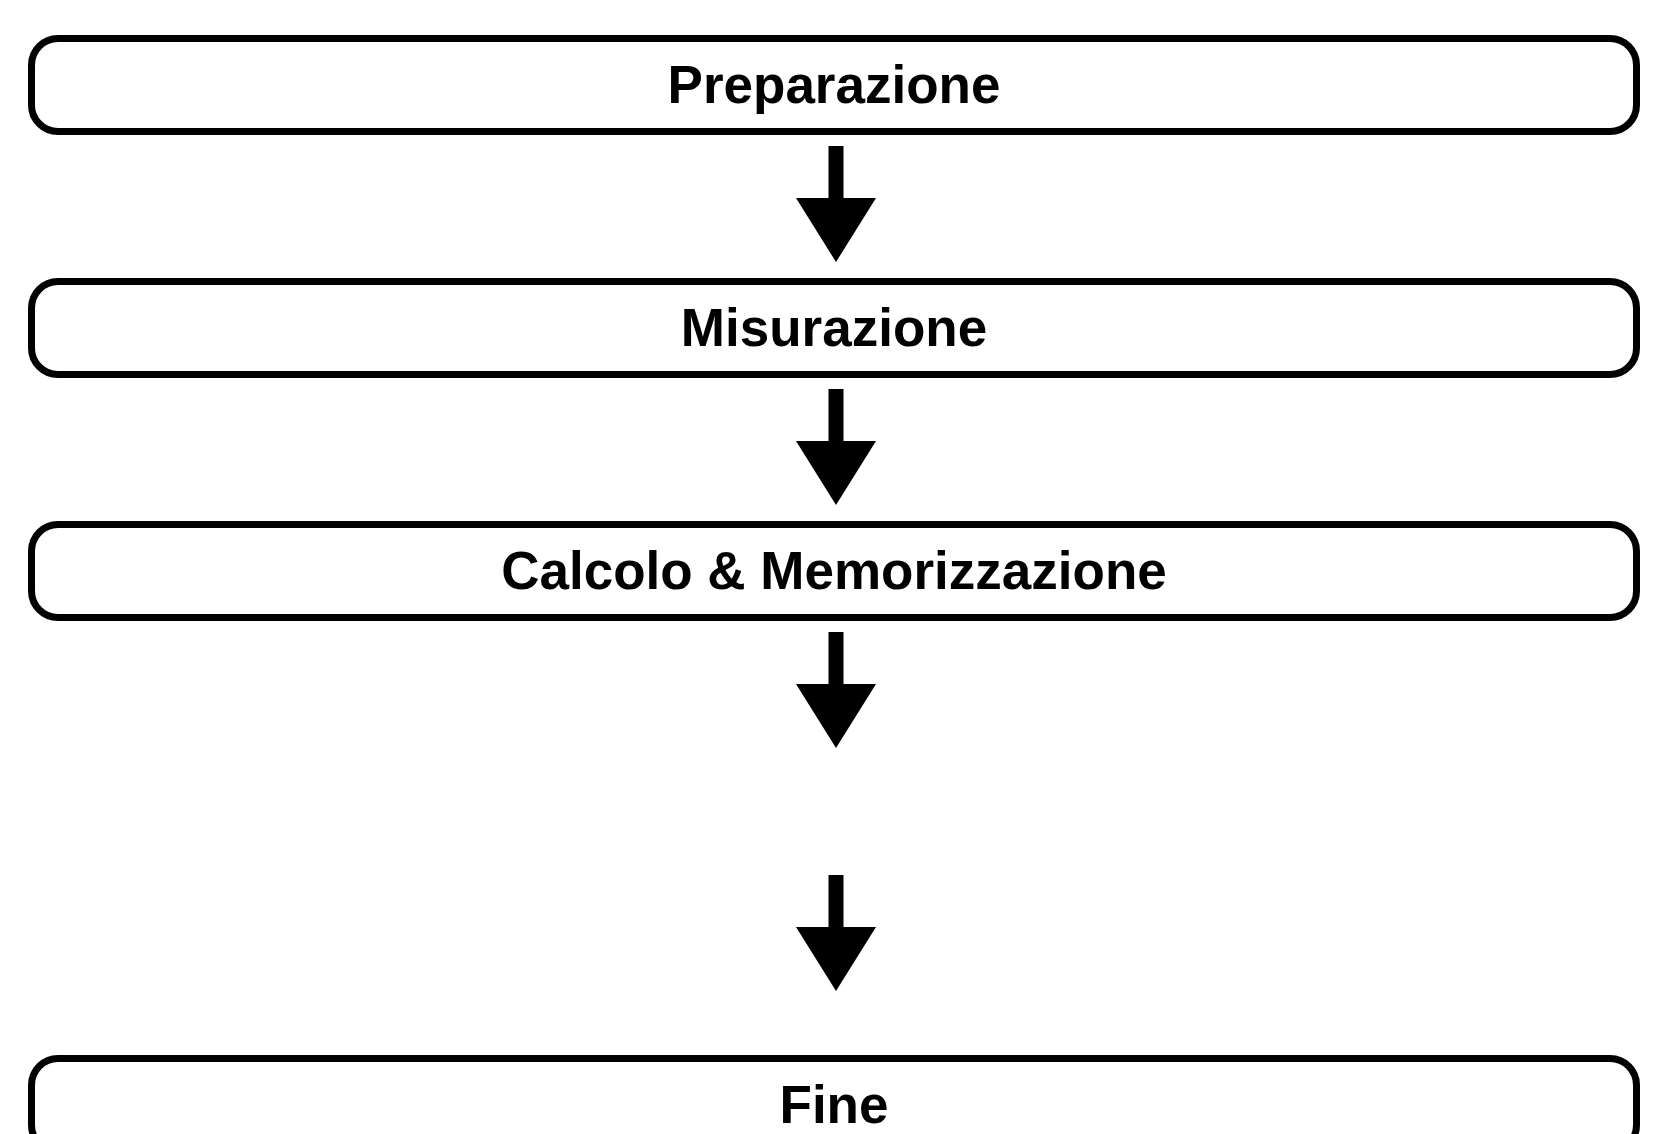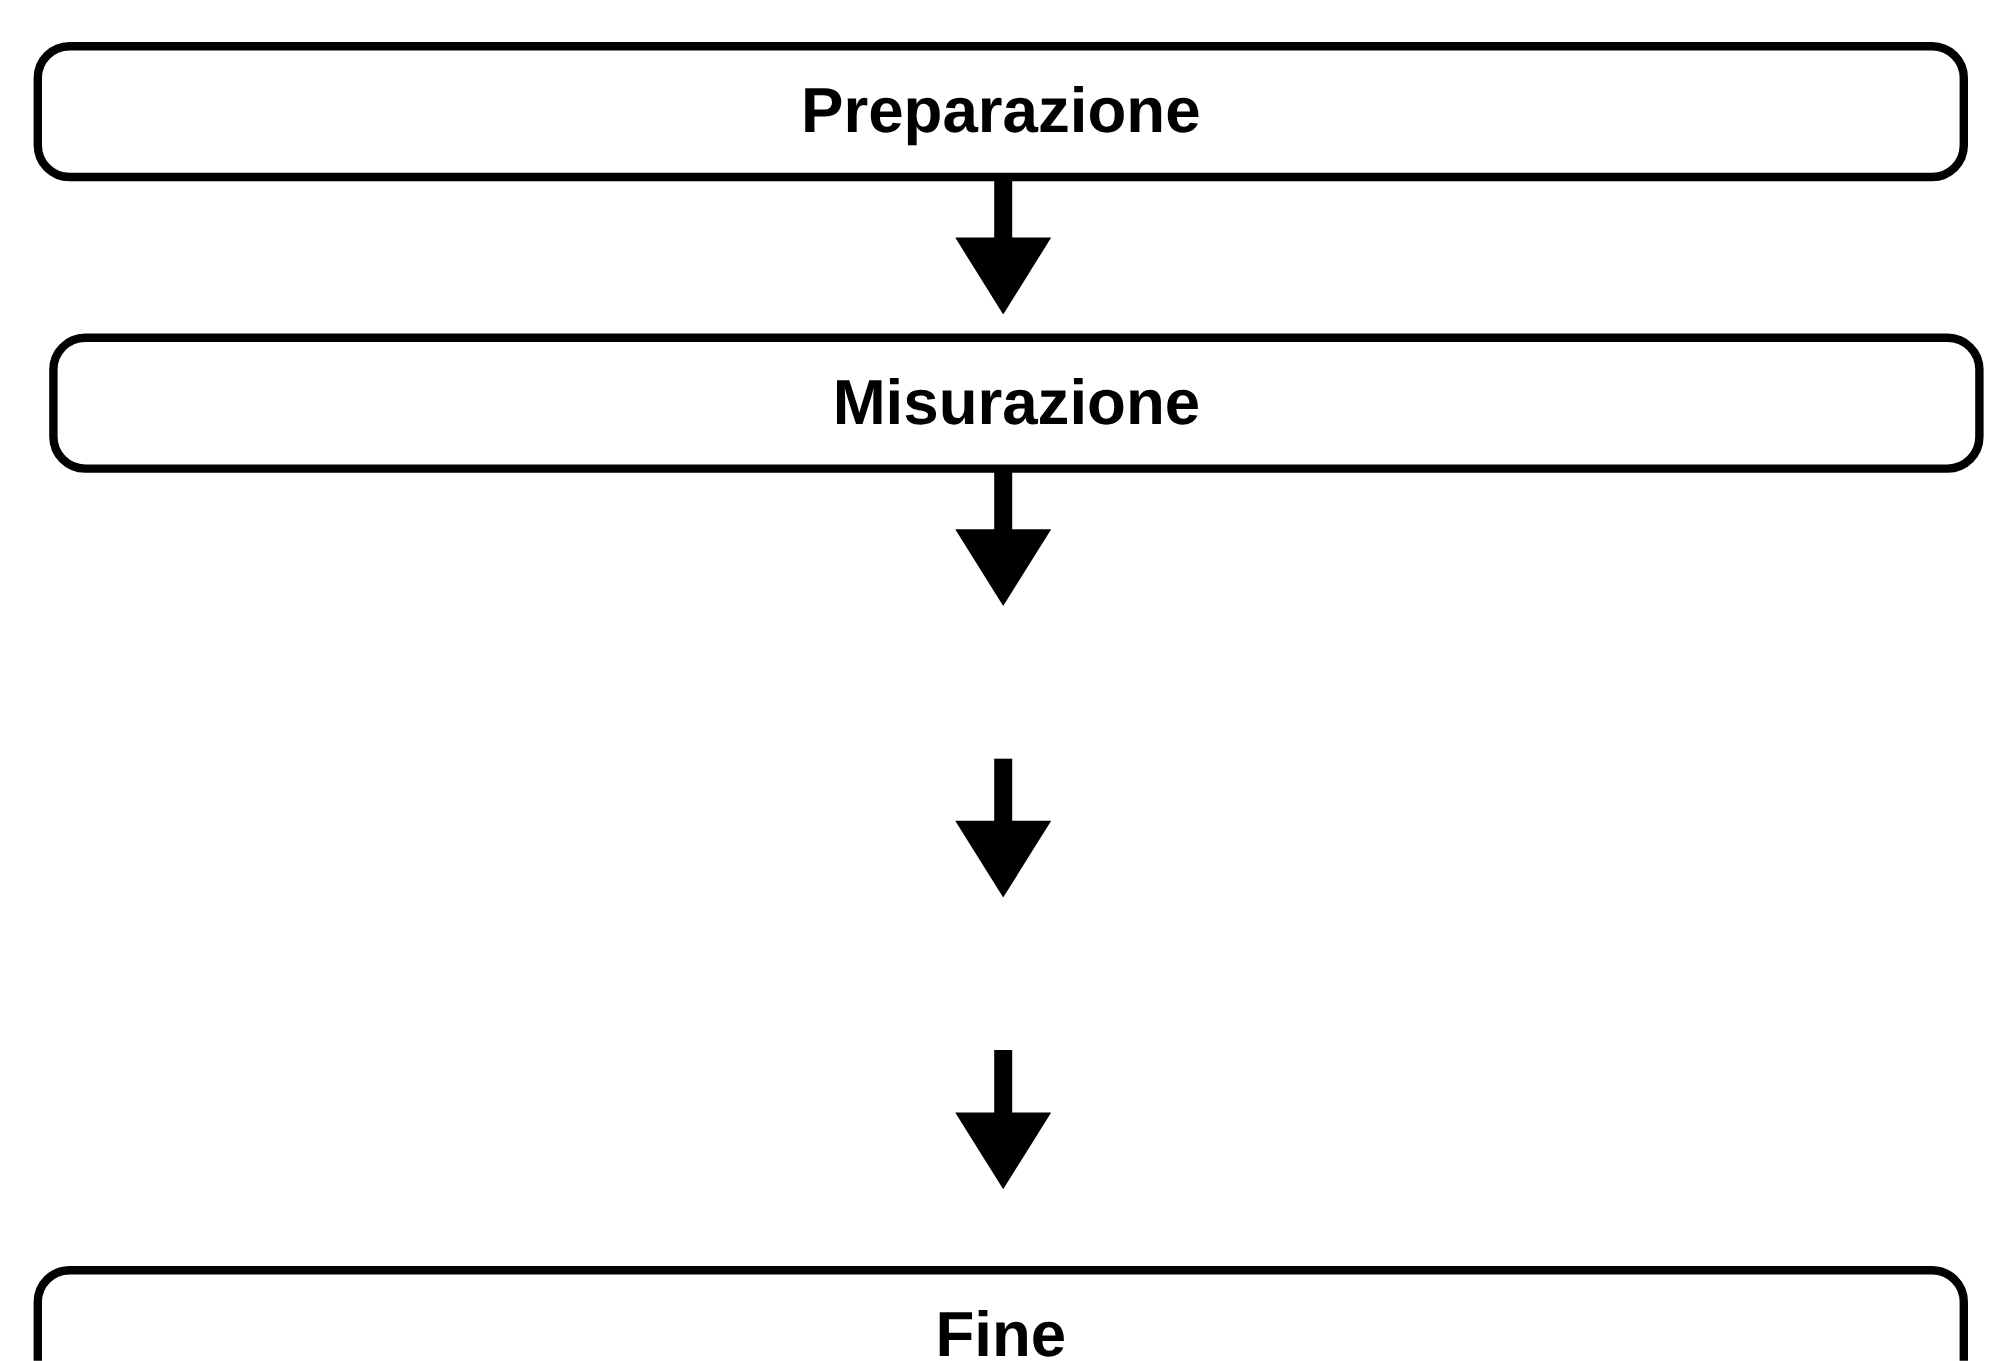--- a/index.html
+++ b/index.html
@@ -15,40 +15,40 @@
     font-family: "Liberation Sans", sans-serif;
   }
   .flowchart {
     position: absolute;
     inset: 0;
   }
   .flow-node {
     position: absolute;
     left: 28px;
     width: 1612px;
-    height: 116px;
+    height: 100px;
     box-sizing: border-box;
     background: #ffffff;
     border: 7px solid #000000;
     border-radius: 30px;
     display: flex;
     align-items: center;
     justify-content: center;
   }
   .flow-node .node-label {
     font-size: 53px;
     font-weight: bold;
     color: #000000;
     letter-spacing: 0px;
     white-space: nowrap;
     line-height: 1;
     padding-bottom: 2px;
   }
   .n1 { top: 35px; }
-  .n2 { top: 278px; margin-left: 13px; }
+  .n2 { top: 278px; }
   .n3 { top: 521px; }
   .n4 { top: 764px; }
   .n5 { top: 1007px; margin-top: 48px; }
 
   .flow-arrow {
     position: absolute;
     left: 796px; 
     width: 80px;
     height: 116px;
   }
@@ -83,20 +83,23 @@
     <span class="node-label">Misurazione</span>
   </div>
 
   <div class="flow-arrow a2">
     <svg viewBox="0 0 80 116" xmlns="http://www.w3.org/2000/svg" aria-hidden="true">
       <rect x="32.5" y="0" width="15" height="56" fill="#000000"></rect>
       <polygon points="0,52 80,52 40,116" fill="#000000"></polygon>
     </svg>
   </div>
 
+  <div class="flow-node n3">
+    <span class="node-label">Calcolo &amp; Memorizzazione</span>
+  </div>
 
   <div class="flow-arrow a3">
     <svg viewBox="0 0 80 116" xmlns="http://www.w3.org/2000/svg" aria-hidden="true">
       <rect x="32.5" y="0" width="15" height="56" fill="#000000"></rect>
       <polygon points="0,52 80,52 40,116" fill="#000000"></polygon>
     </svg>
   </div>
 
 
   <div class="flow-arrow a4">

